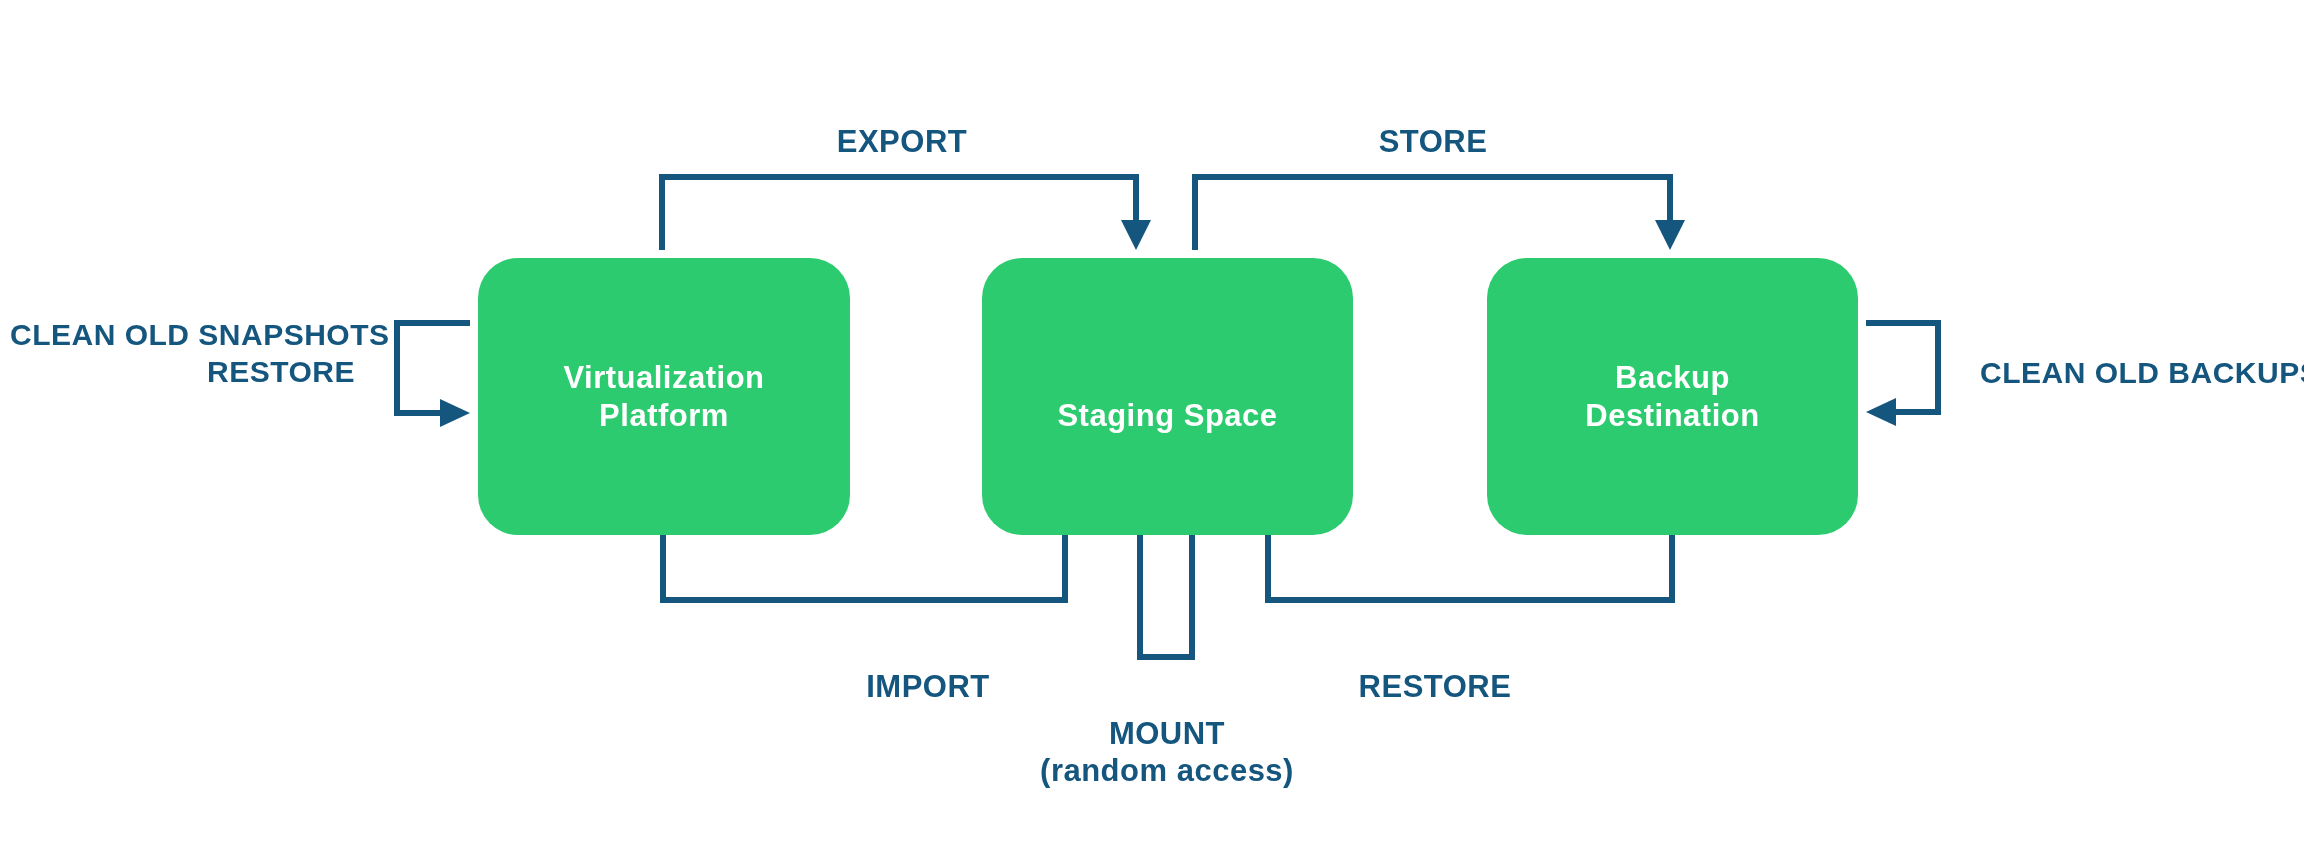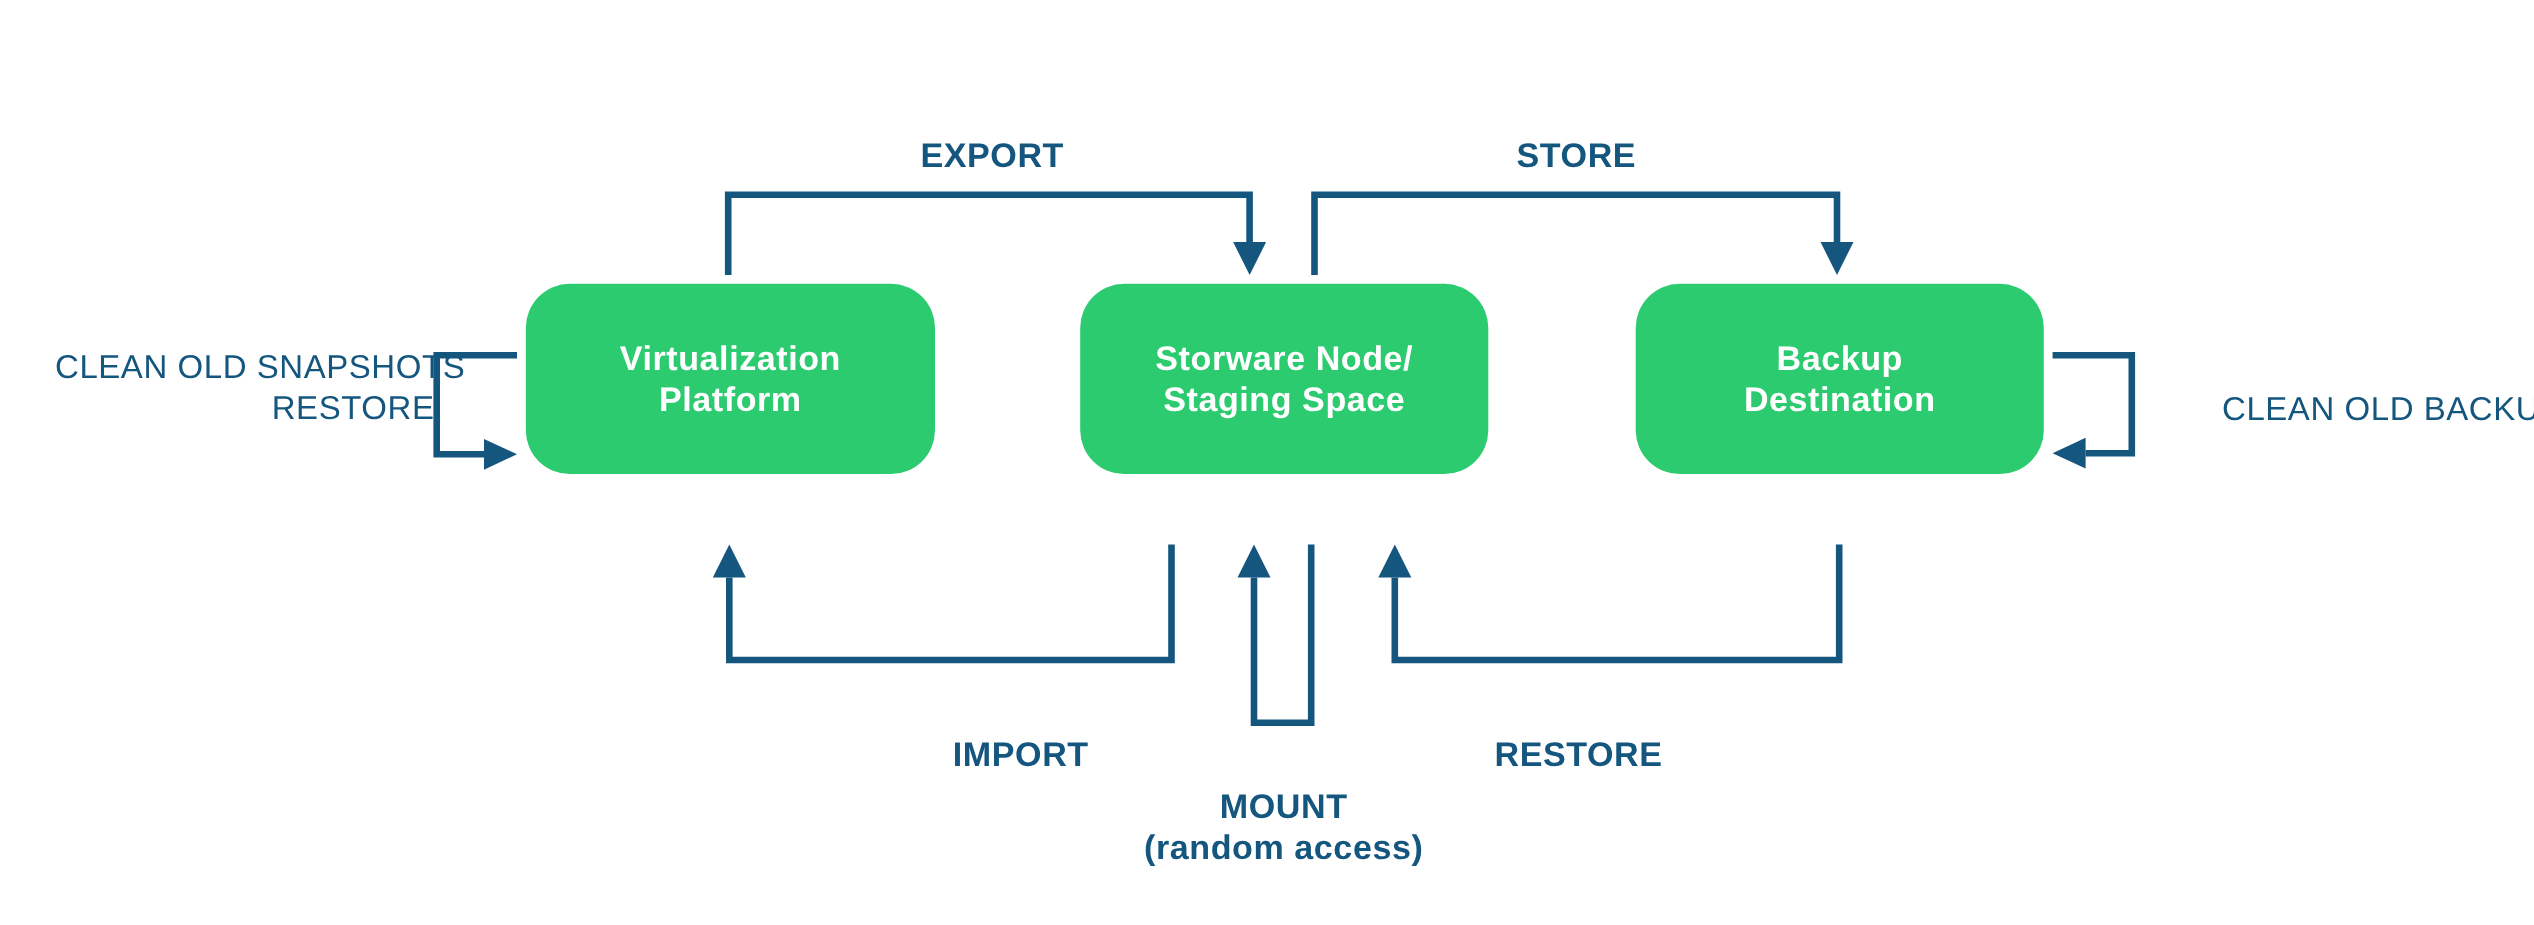--- a/index.html
+++ b/index.html
@@ -31,21 +31,21 @@
     stroke: var(--line);
     stroke-width: 6;
   }
   .connector-layer polygon {
     fill: var(--line);
     stroke: none;
   }
   .node {
     position: absolute;
     top: 258px;
-    height: 173px;
+    height: 277px;
     background: var(--node-fill);
     border-radius: 40px;
     display: flex;
     align-items: center;
     justify-content: center;
     text-align: center;
     color: var(--node-text);
     font-size: 31px;
     font-weight: 700;
     line-height: 38px;
@@ -63,25 +63,24 @@
     letter-spacing: 0.5px;
     white-space: nowrap;
     text-align: center;
     line-height: 37px;
     margin-top: 36px;
   }
   .side-label {
     position: absolute;
     color: var(--label-text);
     font-size: 30px;
-    font-weight: 400;
+    font-weight: 700;
     letter-spacing: 0.5px;
     line-height: 37px;
     white-space: nowrap;
-    margin-left: 40px;
   }
   .side-label.left { left: 10px; width: 345px; text-align: right; top: 316px; }
   .side-label.right { left: 1980px; top: 354px; }
 </style>
 </head>
 <body>
 
 <div class="canvas">
 
   <svg class="connector-layer" viewBox="0 0 2304 841" xmlns="http://www.w3.org/2000/svg">
@@ -123,21 +122,21 @@
   </svg>
 
   <div class="node node-1">
     <div>
       <span>Virtualization</span><br>
       <span>Platform</span>
     </div>
   </div>
   <div class="node node-2">
     <div>
-      <span>Storware Node/</span><br>
+      <br>
       <span>Staging Space</span>
     </div>
   </div>
   <div class="node node-3">
     <div>
       <span>Backup</span><br>
       <span>Destination</span>
     </div>
   </div>
 

